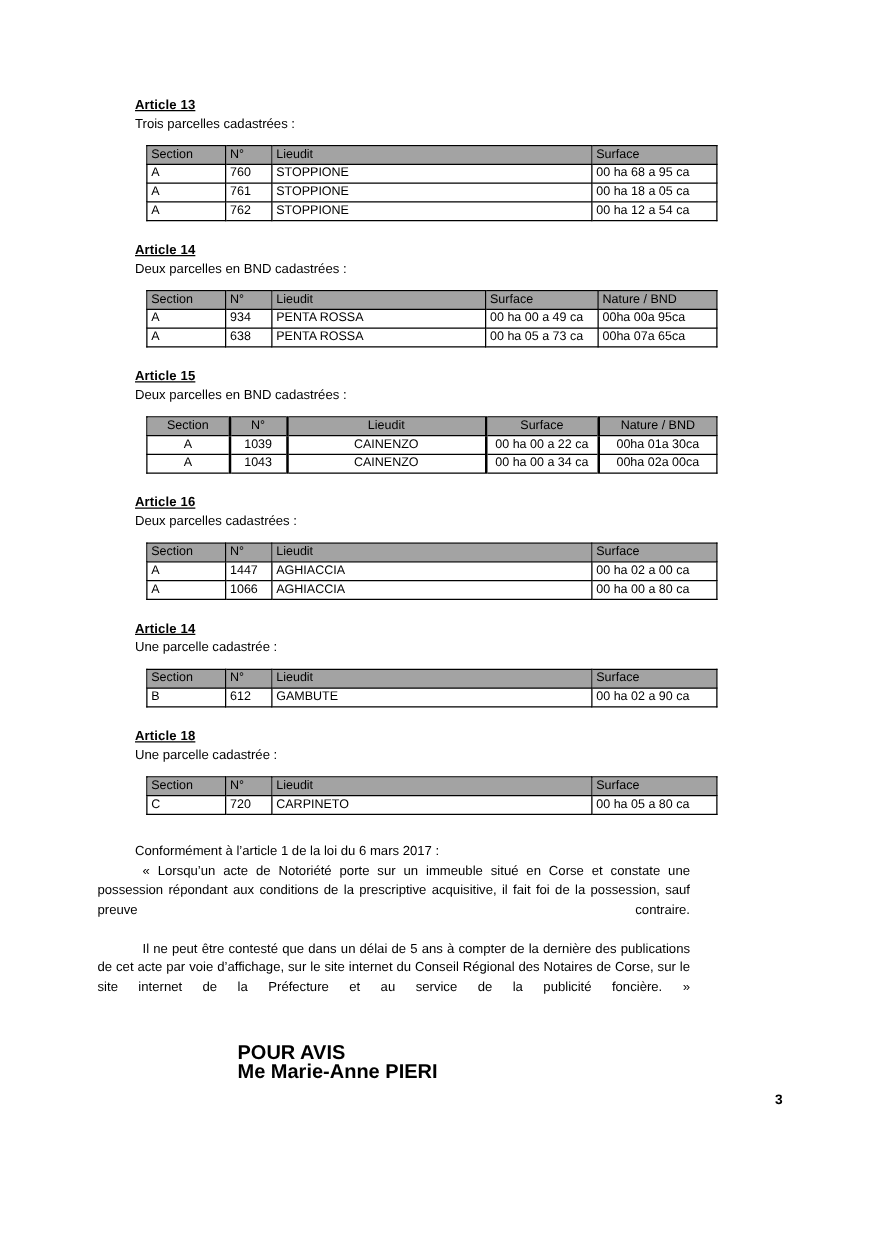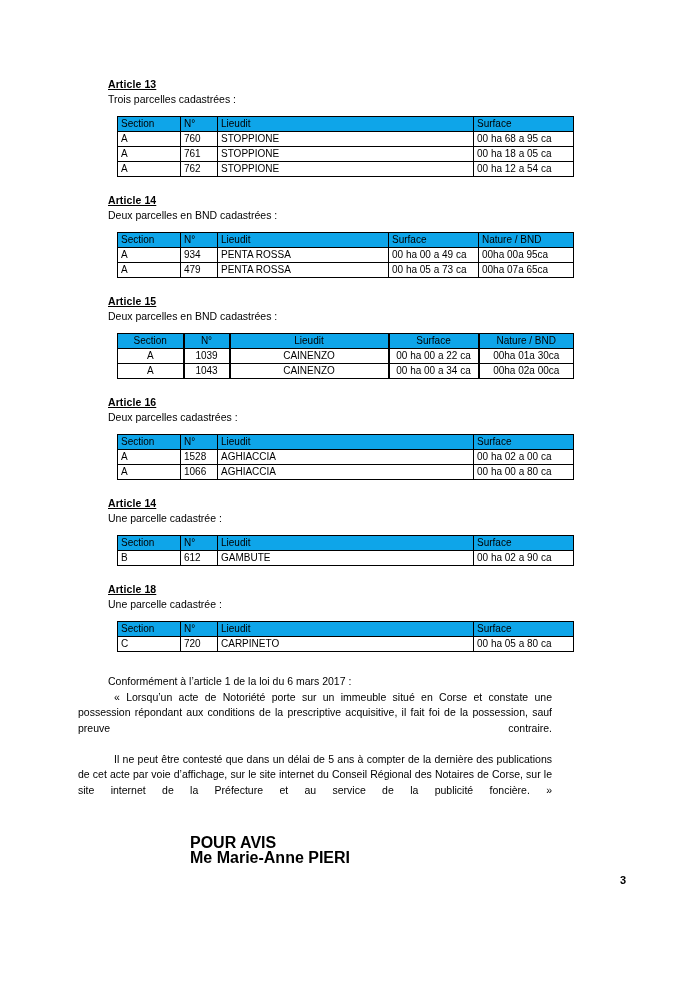--- a/index.html
+++ b/index.html
@@ -60,21 +60,21 @@
     padding: 0 0 0 3px;
     height: 14px;
     line-height: 14px;
     font-weight: normal;
     text-align: left;
     white-space: nowrap;
     overflow: hidden;
     vertical-align: middle;
   }
   .cad-table thead th {
-    background: #0ea5e9;
+    background: #a3a3a3;
     margin-left: 21px;
   }
 
   
   .cad-table.centered th,
   .cad-table.centered td {
     text-align: center;
     padding: 0;
     border-left-width: 2px;
     border-right-width: 2px;
@@ -218,21 +218,21 @@
             <tbody>
               <tr>
                 <td>A</td>
                 <td>934</td>
                 <td>PENTA ROSSA</td>
                 <td>00 ha 00 a 49 ca</td>
                 <td>00ha 00a 95ca</td>
               </tr>
               <tr>
                 <td>A</td>
-                <td>479</td>
+                <td>638</td>
                 <td>PENTA ROSSA</td>
                 <td>00 ha 05 a 73 ca</td>
                 <td>00ha 07a 65ca</td>
               </tr>
             </tbody>
           </table>
           <div class="gap-after-table"></div>
         </div>
         <div class="article">
           <div class="article-heading">Article 15</div>
@@ -287,21 +287,21 @@
               <tr>
                 <th>Section</th>
                 <th>N°</th>
                 <th>Lieudit</th>
                 <th>Surface</th>
               </tr>
             </thead>
             <tbody>
               <tr>
                 <td>A</td>
-                <td>1528</td>
+                <td>1447</td>
                 <td>AGHIACCIA</td>
                 <td>00 ha 02 a 00 ca</td>
               </tr>
               <tr>
                 <td>A</td>
                 <td>1066</td>
                 <td>AGHIACCIA</td>
                 <td>00 ha 00 a 80 ca</td>
               </tr>
             </tbody>

